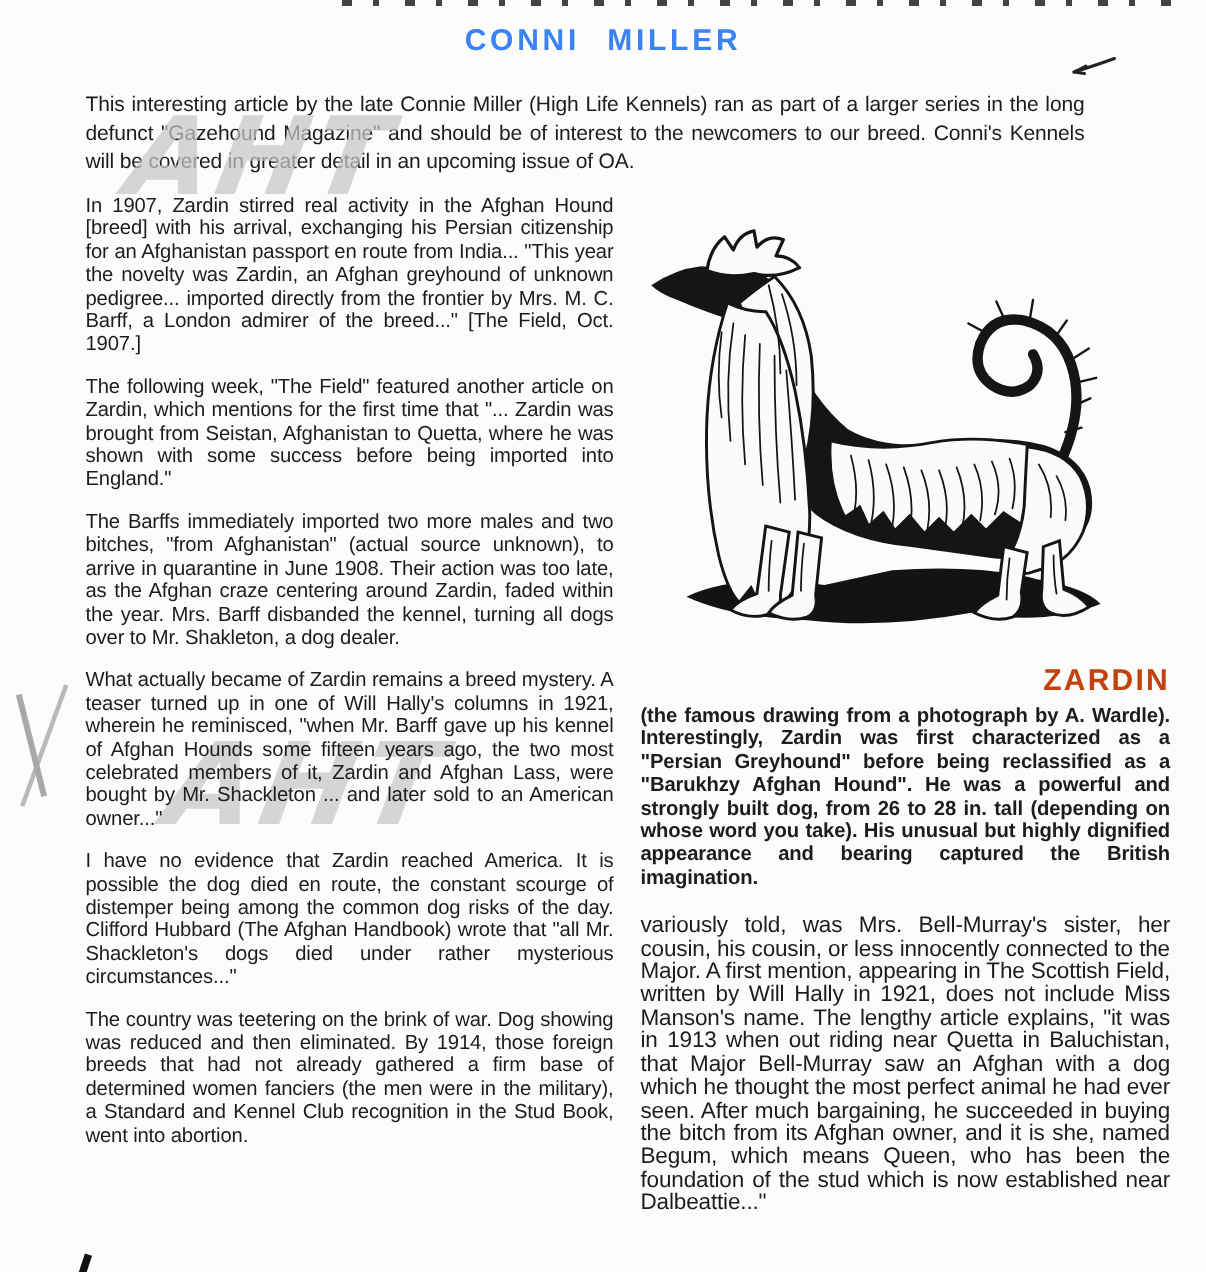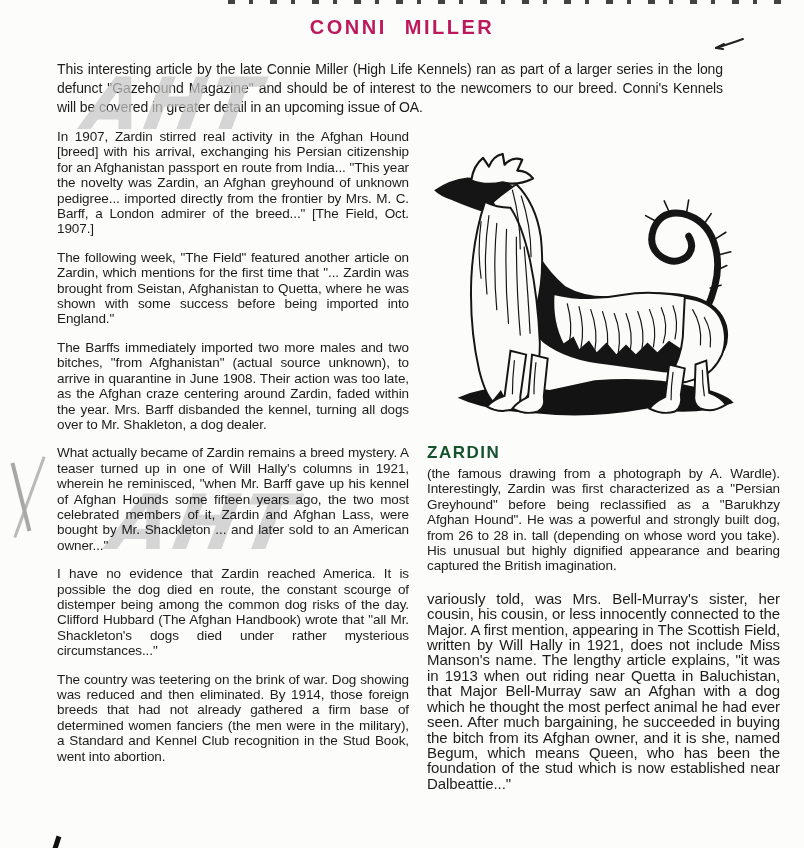--- a/index.html
+++ b/index.html
@@ -15,21 +15,21 @@
   .top-fragments{
     position:absolute;top:0;left:228px;width:564px;height:4px;
     background:repeating-linear-gradient(90deg,#222 0 7px,transparent 7px 21px,#222 21px 25px,transparent 25px 42px);
     opacity:.85;
   }
   h1{
     margin:16px 0 0 0;
     text-align:center;
     font-size:20px;font-weight:bold;
     letter-spacing:2.5px;word-spacing:10px;
-    color:#be185d;
+    color:#3b82f6;
   }
   p{margin:0;}
   .intro{
     margin:21px 80px 12px 57px;
     width:666px;
     font-size:14px;line-height:19px;
     text-align:justify;
     letter-spacing:-0.1px;
   }
   .cols{
@@ -43,26 +43,26 @@
     font-size:13.5px;line-height:15.4px;
     text-align:justify;
     letter-spacing:-0.1px;
     margin-bottom:13px;
   }
   .col.right{width:353px;}
   .figure{margin-top:22px;width:353px;height:282px;}
   .figure svg{display:block;width:100%;height:100%;}
   h2{
     margin:10px 0 3px 0;
-    text-align:left;
-    font-size:17px;font-weight:bold;letter-spacing:1.5px;
-    color:#14532d;
+    text-align:right;
+    font-size:20px;font-weight:bold;letter-spacing:1.5px;
+    color:#c2410c;
   }
   .caption{
-    font-size:13.5px;line-height:15.4px;font-weight:normal;
+    font-size:13.5px;line-height:15.4px;font-weight:bold;
     text-align:justify;letter-spacing:-0.1px;
   }
   .cont{
     margin-top:17px;
     font-size:15px;line-height:15.4px;
     text-align:justify;letter-spacing:-0.1px;
   }
   
   .wm{
     position:absolute;z-index:0;

